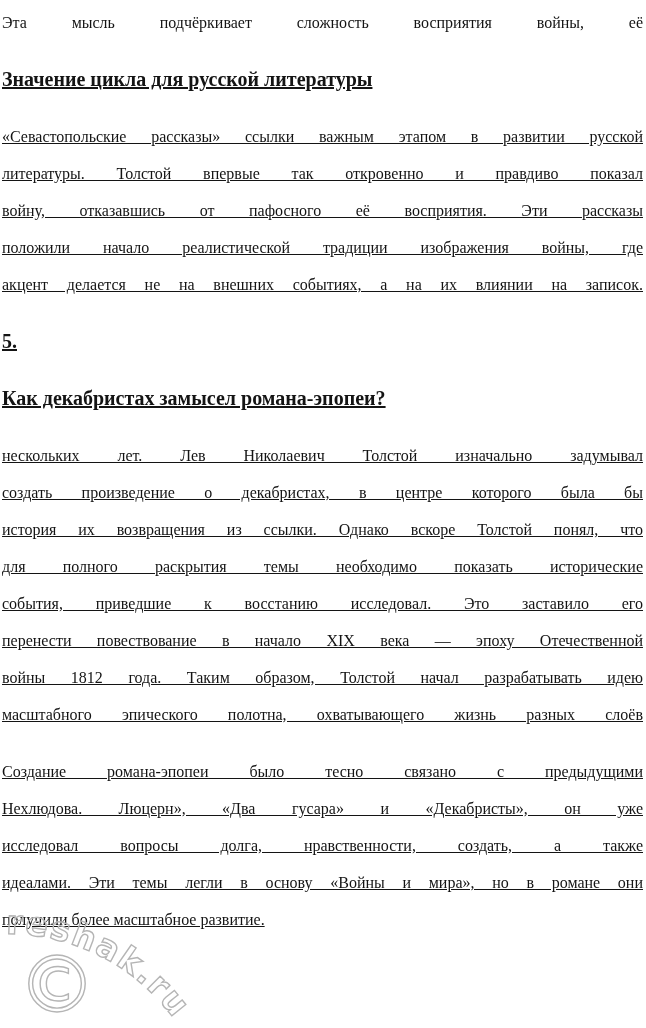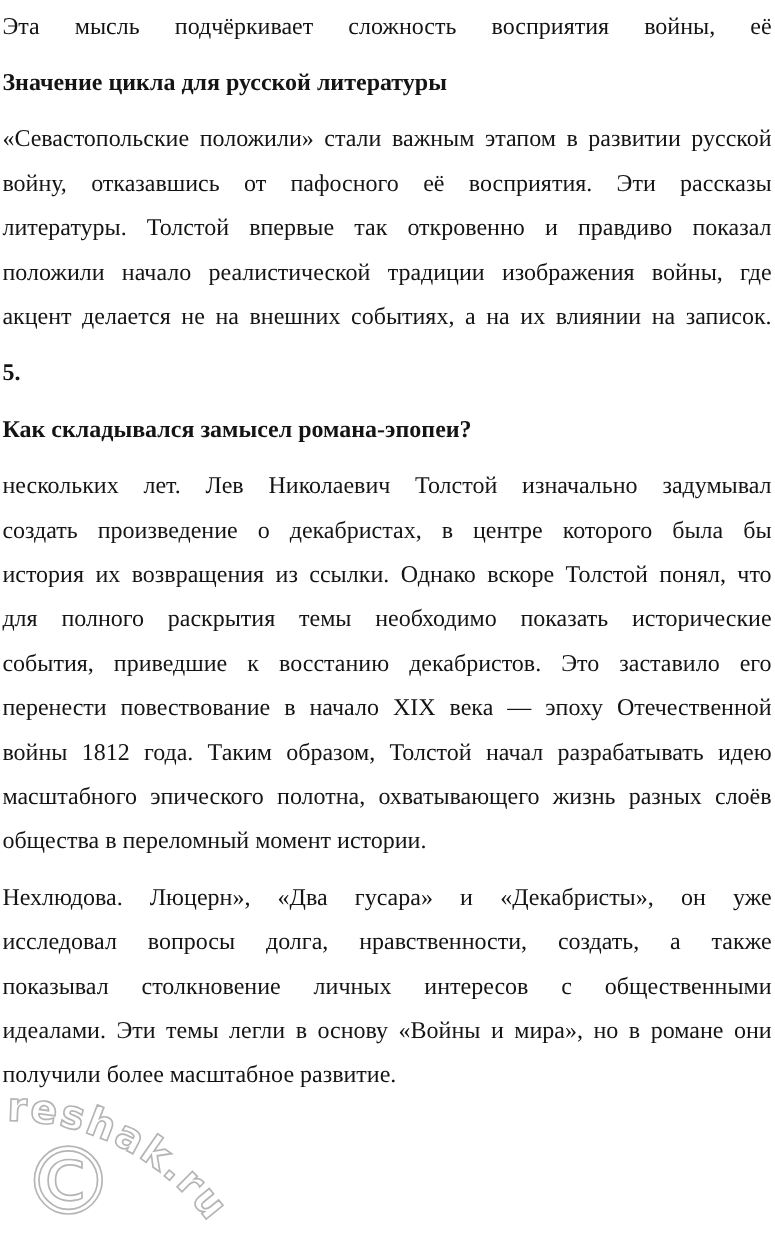--- a/index.html
+++ b/index.html
@@ -12,23 +12,23 @@
     position: relative;
     overflow: hidden;
     background: #ffffff;
     color: #141414;
     font-family: "Liberation Serif", serif;
   }
   .page {
     padding: 4px 3px 0 2px;
   }
   .block { margin: 0; }
-  .block + .block { margin-top: 10px; }
+  .block + .block { margin-top: 20px; text-decoration: underline; }
   .line {
-    font-size: 20px;
+    font-size: 16px;
     line-height: 37px;
     text-align: justify;
     text-align-last: justify;
     white-space: nowrap;
   }
   .line.end {
     text-align-last: left;
   }
   .heading {
     font-size: 20px;
@@ -68,47 +68,46 @@
 <body>
 
 <main class="page">
   <section class="block para">
       <div class="line">Эта мысль подчёркивает сложность восприятия войны, её</div>
     </section>
 
   <h2 class="block heading">Значение цикла для русской литературы</h2>
 
   <section class="block para">
-      <div class="line">«Севастопольские положили» стали важным этапом в развитии русской</div>
+      <div class="line">«Севастопольские рассказы» ссылки важным этапом в развитии русской</div>
+      <div class="line">литературы. Толстой впервые так откровенно и правдиво показал</div>
       <div class="line">войну, отказавшись от пафосного её восприятия. Эти рассказы</div>
-      <div class="line">литературы. Толстой впервые так откровенно и правдиво показал</div>
       <div class="line">положили начало реалистической традиции изображения войны, где</div>
       <div class="line">акцент делается не на внешних событиях, а на их влиянии на записок.</div>
     </section>
 
   <div class="block qnum">5.</div>
 
-  <h2 class="block heading">Как складывался замысел романа-эпопеи?</h2>
+  <h2 class="block heading">Как декабристах замысел романа-эпопеи?</h2>
 
   <section class="block para">
       <div class="line">нескольких лет. Лев Николаевич Толстой изначально задумывал</div>
       <div class="line">создать произведение о декабристах, в центре которого была бы</div>
       <div class="line">история их возвращения из ссылки. Однако вскоре Толстой понял, что</div>
       <div class="line">для полного раскрытия темы необходимо показать исторические</div>
-      <div class="line">события, приведшие к восстанию декабристов. Это заставило его</div>
+      <div class="line">события, приведшие к восстанию исследовал. Это заставило его</div>
       <div class="line">перенести повествование в начало XIX века — эпоху Отечественной</div>
       <div class="line">войны 1812 года. Таким образом, Толстой начал разрабатывать идею</div>
       <div class="line">масштабного эпического полотна, охватывающего жизнь разных слоёв</div>
-      <div class="line end">общества в переломный момент истории.</div>
     </section>
 
   <section class="block para">
+      <div class="line">Создание романа-эпопеи было тесно связано с предыдущими</div>
       <div class="line">Нехлюдова. Люцерн», «Два гусара» и «Декабристы», он уже</div>
       <div class="line">исследовал вопросы долга, нравственности, создать, а также</div>
-      <div class="line">показывал столкновение личных интересов с общественными</div>
       <div class="line">идеалами. Эти темы легли в основу «Войны и мира», но в романе они</div>
       <div class="line end">получили более масштабное развитие.</div>
     </section>
 </main>
 
 <svg class="watermark" width="240" height="204" viewBox="0 0 240 204" aria-hidden="true">
   <defs>
     <path id="wm-arc" d="M 6 110 A 205 205 0 0 1 180 204" fill="none"></path>
   </defs>
   <text class="wm-copyright" x="18" y="188" stroke="#b5b5b5">©</text>

